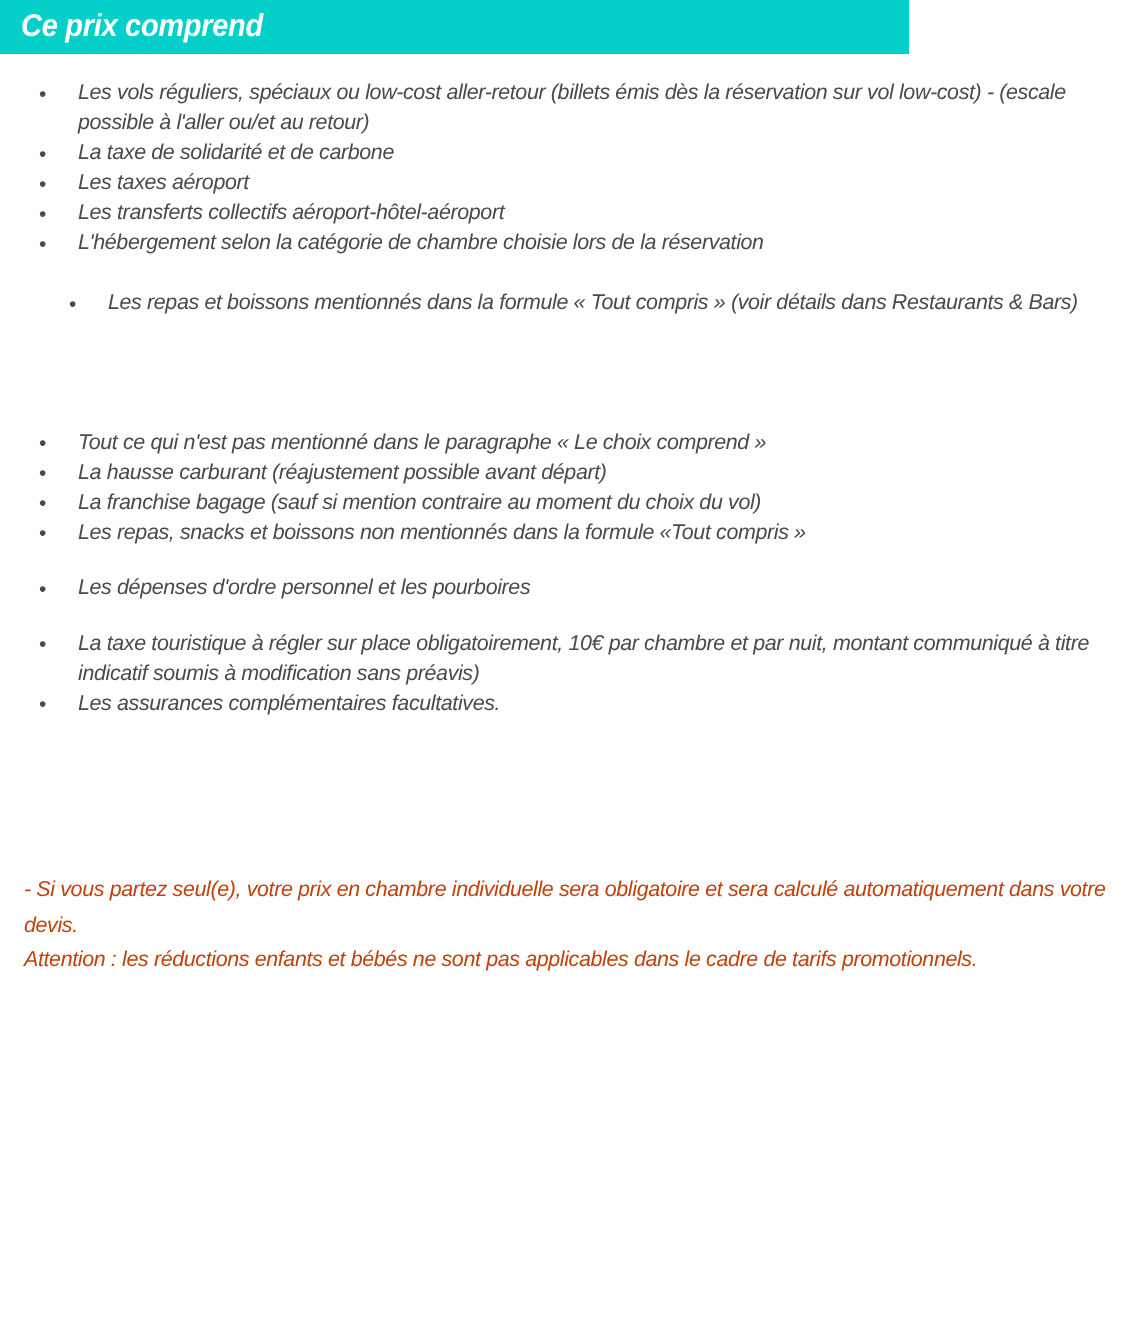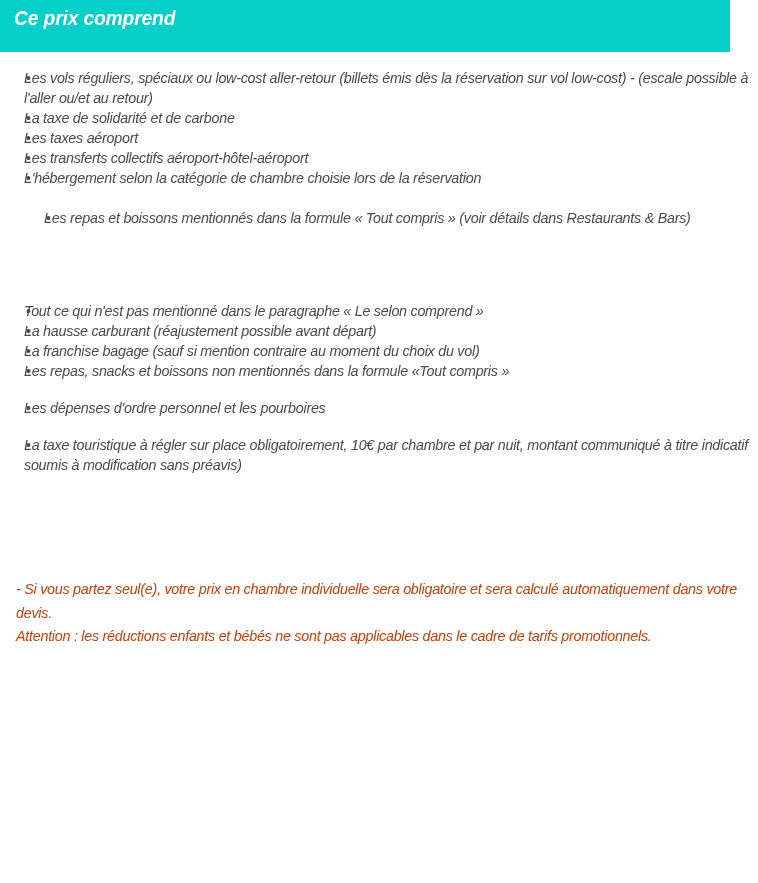--- a/index.html
+++ b/index.html
@@ -20,23 +20,23 @@
   .page {
     width: 758px;
     height: 883px;
     position: relative;
     background: #ffffff;
   }
 
   
   .section-header {
     background: #04CFC8;
-    width: 730px;
+    width: 606px;
     box-sizing: border-box;
-    padding: 5px 0 22px 14px;
+    padding: 5px 0 6px 14px;
     display: block;
   }
   .section-header .title {
     color: #ffffff;
     font-size: 21px;
     line-height: 25px;
     font-weight: bold;
     font-style: italic;
     letter-spacing: -0.2px;
     font-family: "Liberation Sans Narrow", "Liberation Sans", sans-serif;
@@ -51,21 +51,21 @@
     list-style: none;
     margin: 0;
     padding: 0;
   }
   ul.bullets li {
     position: relative;
     font-style: italic;
     font-size: 14.3px;
     line-height: 20px;
     color: #4a4a4a;
-    padding-left: 24px;
+    padding-left: 52px;
     margin: 0;
     letter-spacing: -0.25px;
   }
   ul.bullets li::before {
     content: "\2022";
     position: absolute;
     left: 26px;
     top: 0;
     font-size: 14px;
     line-height: 20px;
@@ -127,26 +127,27 @@
     </ul>
   </div>
 
   <div class="gap-2"></div>
 
 
   <div class="gap-3"></div>
 
   <div class="list-wrap">
     <ul class="bullets">
-      <li>Tout ce qui n'est pas mentionné dans le paragraphe « Le selon comprend »</li>
+      <li>Tout ce qui n'est pas mentionné dans le paragraphe « Le choix comprend »</li>
       <li>La hausse carburant (réajustement possible avant départ)</li>
       <li>La franchise bagage (sauf si mention contraire au moment du choix du vol)</li>
       <li>Les repas, snacks et boissons non mentionnés dans la formule «Tout compris »</li>
       <li class="spaced-sm">Les dépenses d'ordre personnel et les pourboires</li>
       <li class="spaced-sm">La taxe touristique à régler sur place obligatoirement, 10€ par chambre et par nuit, montant communiqué à titre indicatif soumis à modification sans préavis)</li>
+      <li>Les assurances complémentaires facultatives.</li>
     </ul>
   </div>
 
   <div class="gap-4"></div>
 
 
   <div class="gap-5"></div>
 
   <div class="note-block">
     <p>- Si vous partez seul(e), votre prix en chambre individuelle sera obligatoire et sera calculé automatiquement dans votre devis.</p>

